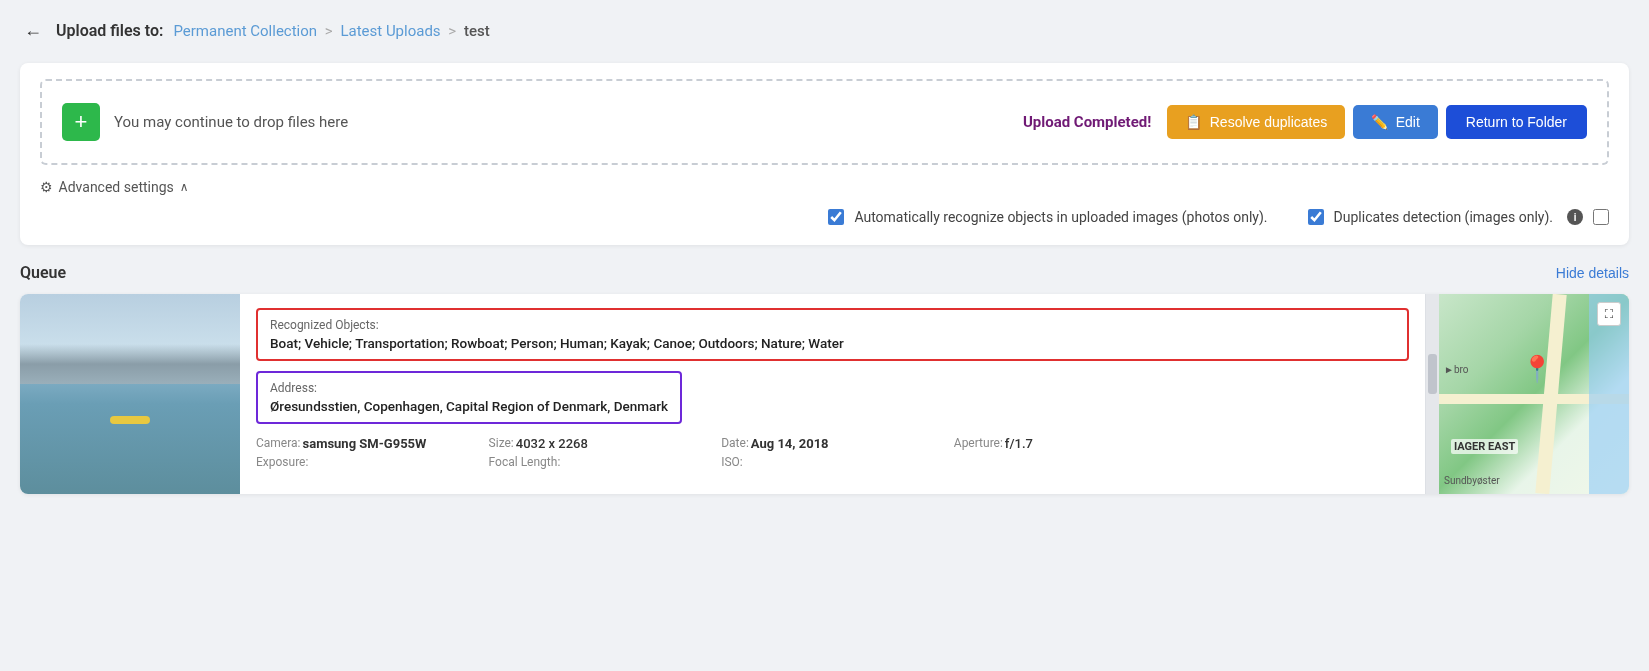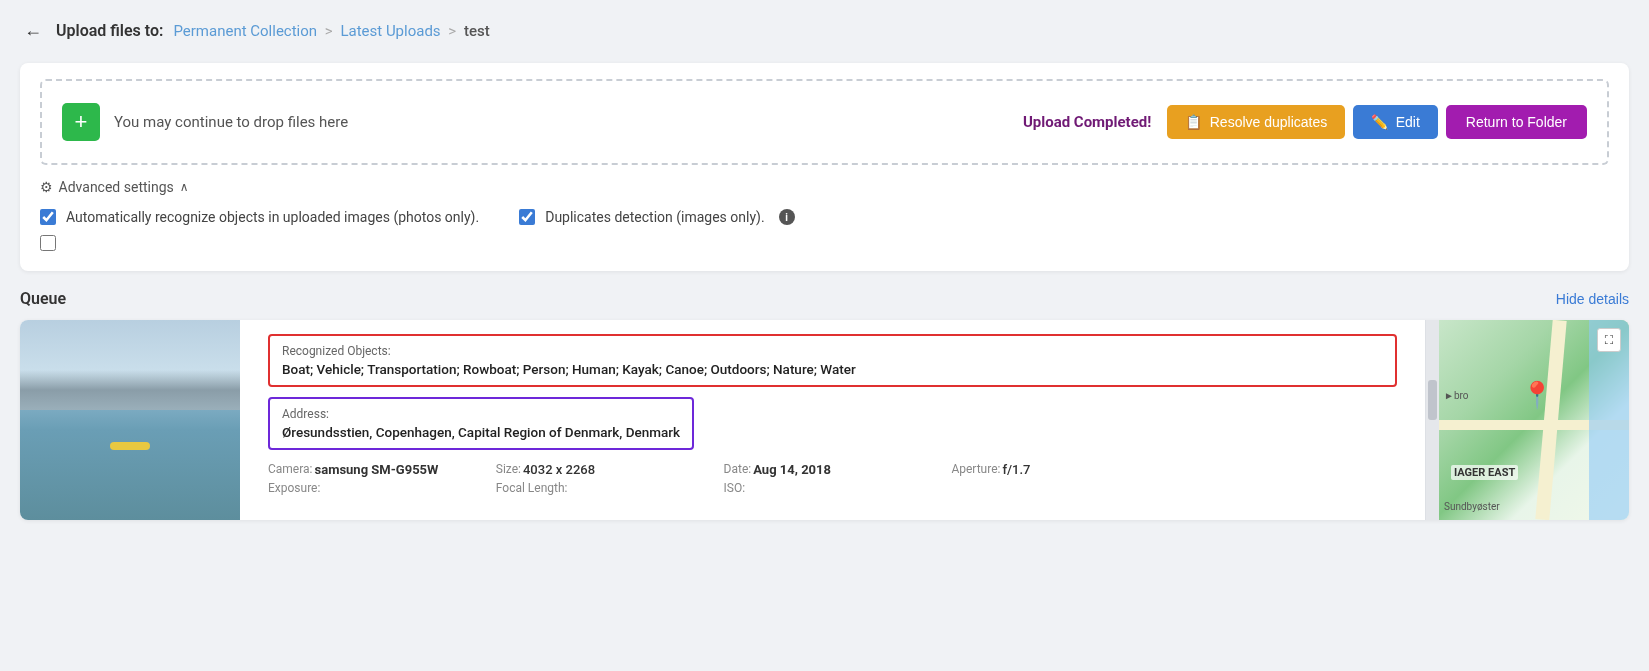--- a/index.html
+++ b/index.html
@@ -118,21 +118,21 @@
       font-size: 14px;
       font-weight: 500;
       padding: 9px 18px;
       cursor: pointer;
       display: flex;
       align-items: center;
       gap: 7px;
       margin-left: 8px;
     }
     .btn-return {
-      background: #a21caf;
+      background: #1d4ed8;
       border: none;
       border-radius: 5px;
       color: #fff;
       font-size: 14px;
       font-weight: 500;
       padding: 9px 20px;
       cursor: pointer;
       margin-left: 8px;
     }
 
@@ -144,22 +144,23 @@
       font-size: 14px;
       color: #555;
       cursor: pointer;
       margin-bottom: 14px;
     }
     .gear-icon { font-size: 14px; }
     .chevron { font-size: 12px; }
 
     .settings-options {
       display: flex;
-      flex-direction: column;
+      flex-direction: row;
       gap: 10px;
+      justify-content: flex-end;
     }
     .checkbox-row {
       display: flex;
       align-items: center;
       gap: 10px;
       font-size: 14px;
       color: #444;
     }
     .checkbox-row input[type="checkbox"] {
       width: 16px;
@@ -238,21 +239,21 @@
       left: 50%;
       transform: translateX(-50%);
       width: 40px;
       height: 8px;
       background: #e8c840;
       border-radius: 4px;
     }
 
     .queue-details {
       flex: 1;
-      padding: 14px 28px;
+      padding: 14px 16px;
       border-radius: 26px;
     }
 
     .recognized-objects-box {
       border: 2px solid #e03030;
       border-radius: 4px;
       padding: 8px 12px;
       margin-bottom: 10px;
     }
     .box-label {

